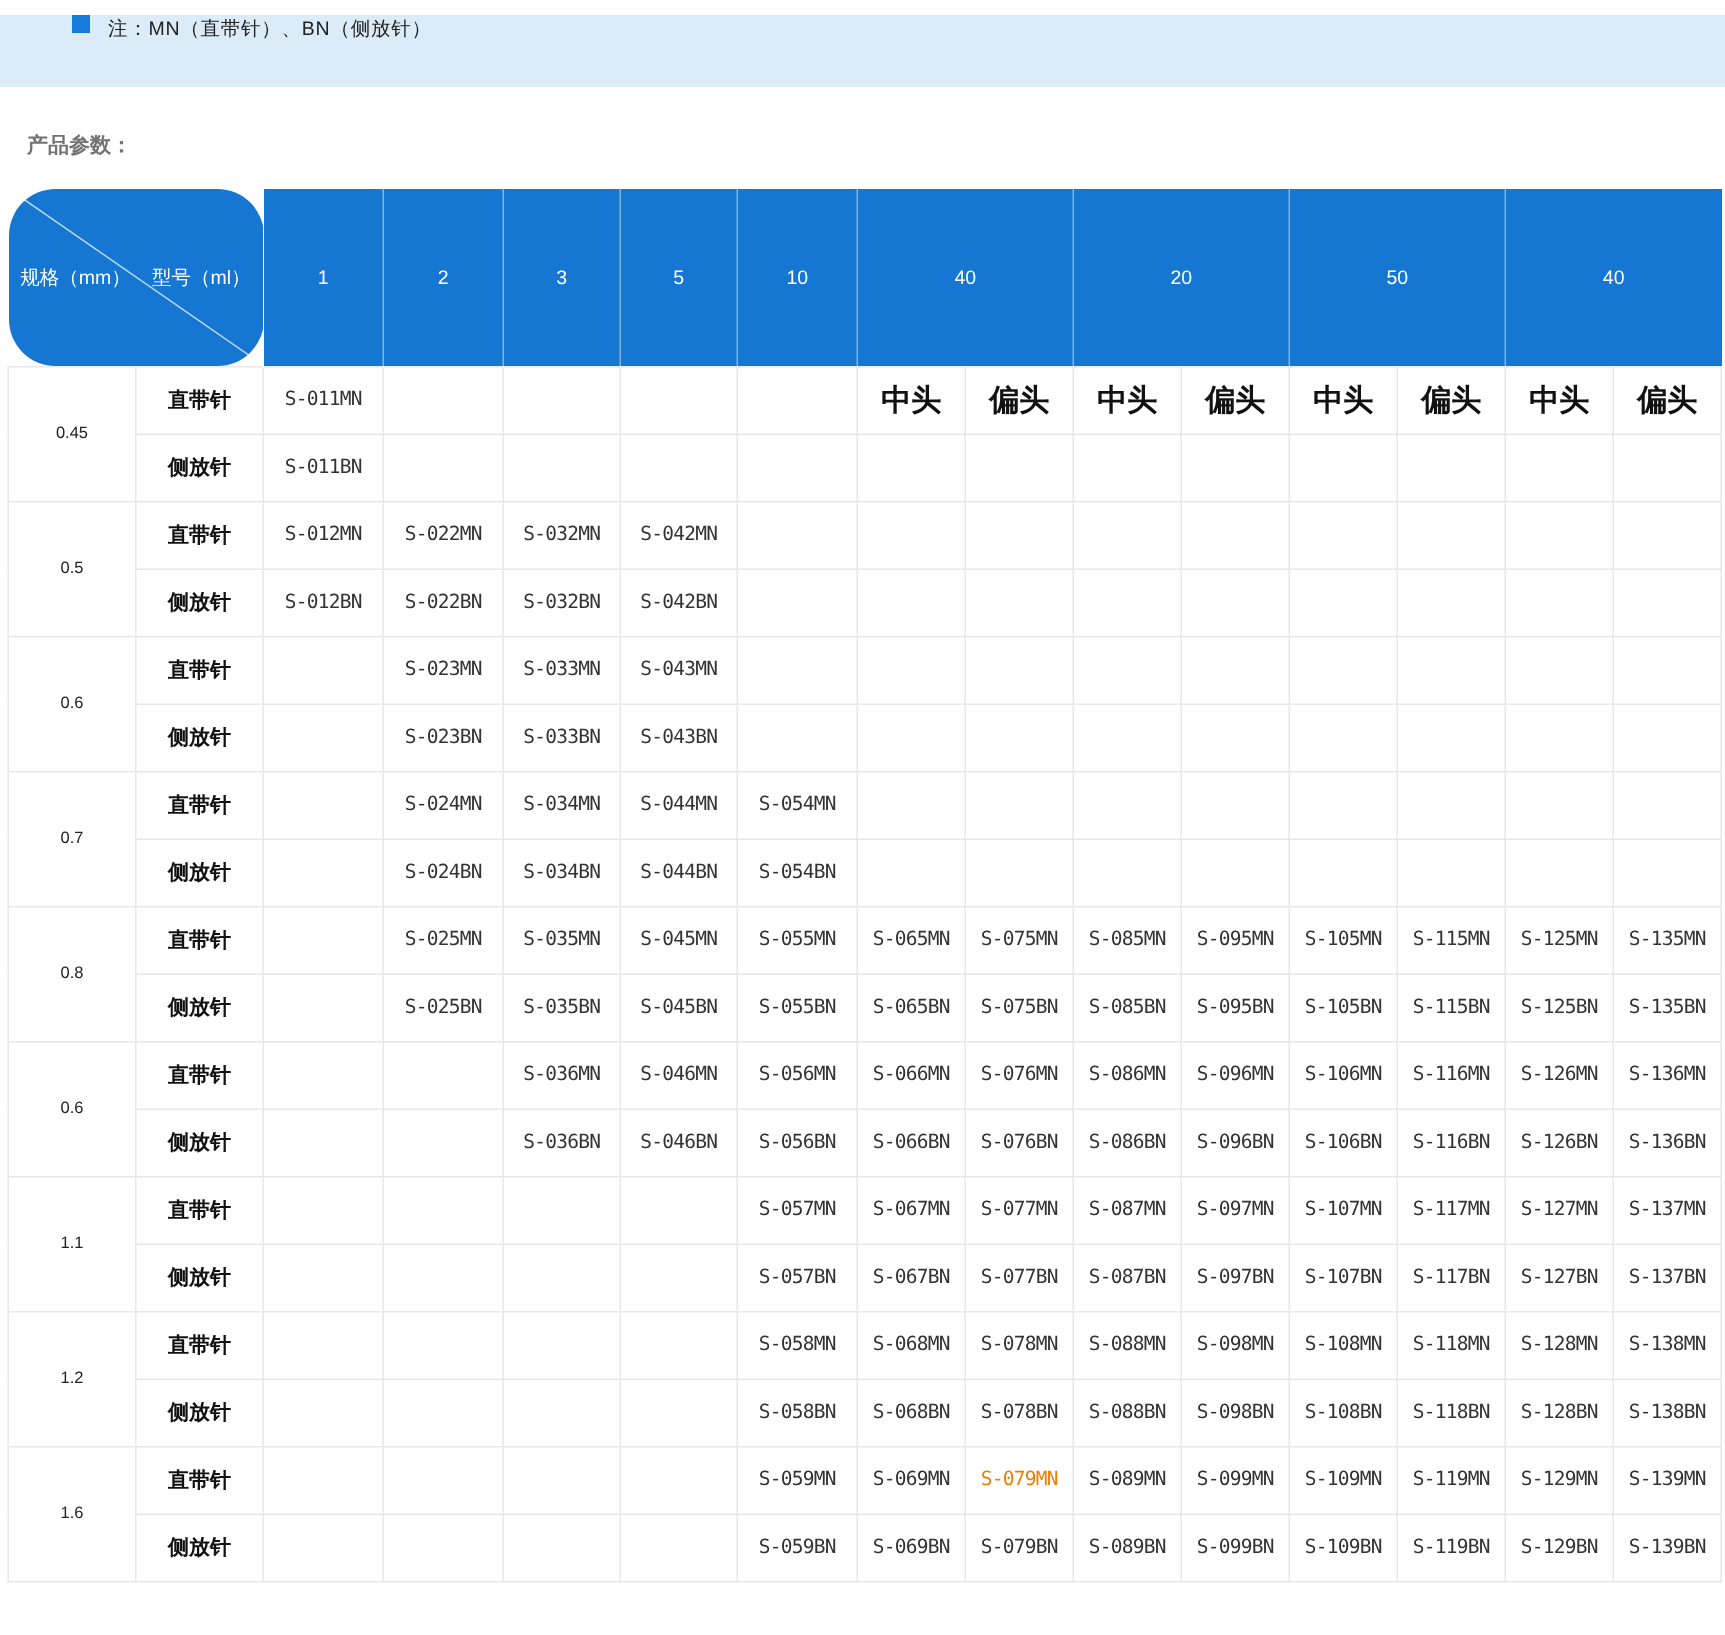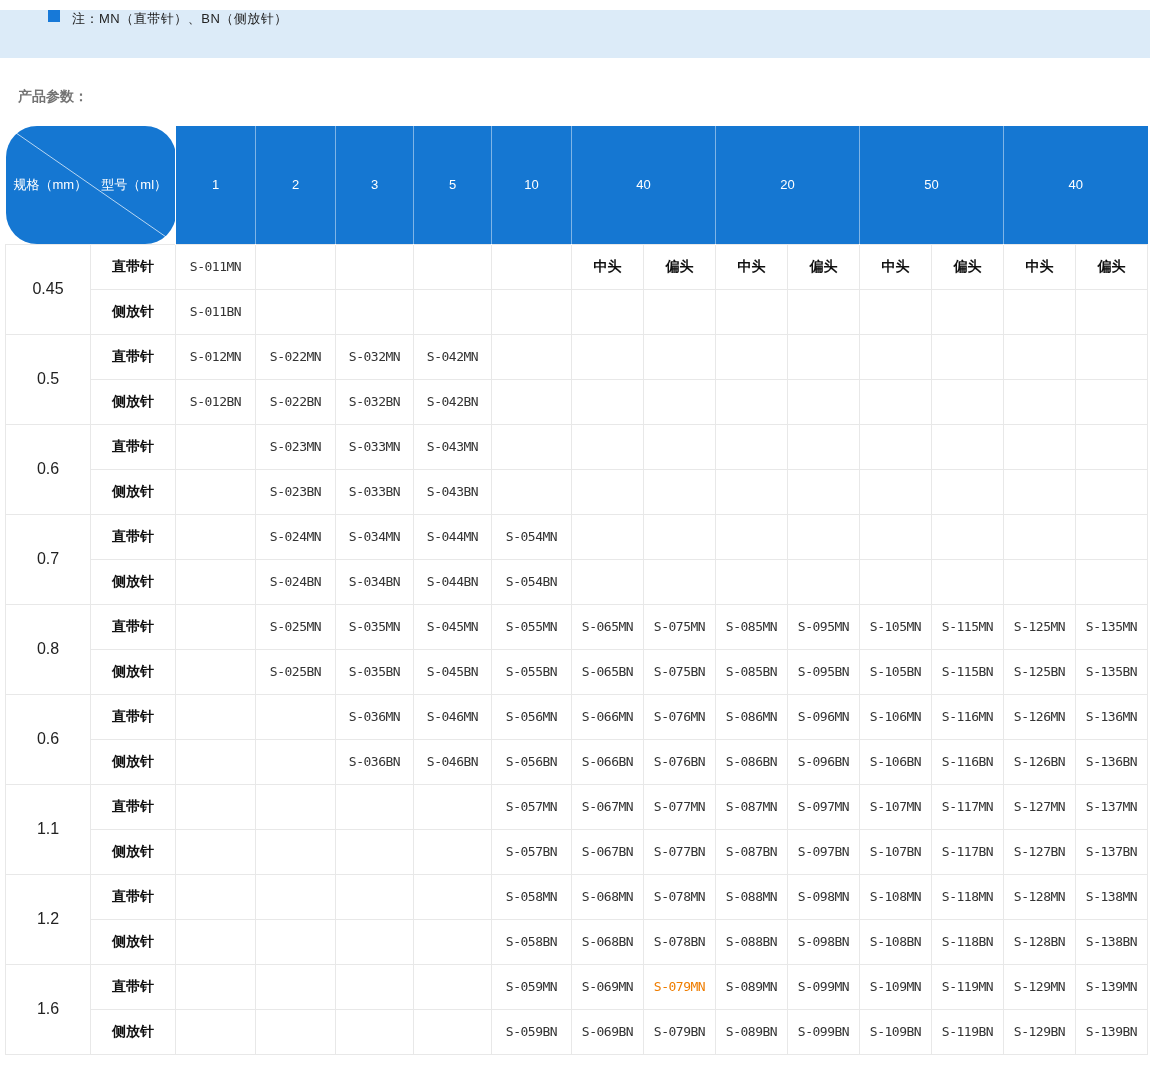--- a/index.html
+++ b/index.html
@@ -80,38 +80,38 @@
     text-align: center;
     vertical-align: middle;
     font-size: 13px;
     color: #333;
     background: #ffffff;
     padding: 0;
     overflow: hidden;
     white-space: nowrap;
   }
   td.spec {
-    font-size: 16px;
+    font-size: 11px;
     color: #222;
   }
   td.ntype {
     font-weight: bold;
     font-size: 14px;
     color: #111;
     text-align: center;
   }
   td.model {
     font-family: "DejaVu Sans Mono", monospace;
     font-size: 13px;
     letter-spacing: -0.5px;
   }
   td.model.subhead {
     font-family: "Liberation Sans", sans-serif;
     font-weight: bold;
-    font-size: 14px;
+    font-size: 20px;
     color: #111;
     letter-spacing: 0;
   }
   td.model.highlight {
     color: #ef7d00;
     font-weight: normal;
     cursor: pointer;
   }
 </style>
 </head>

